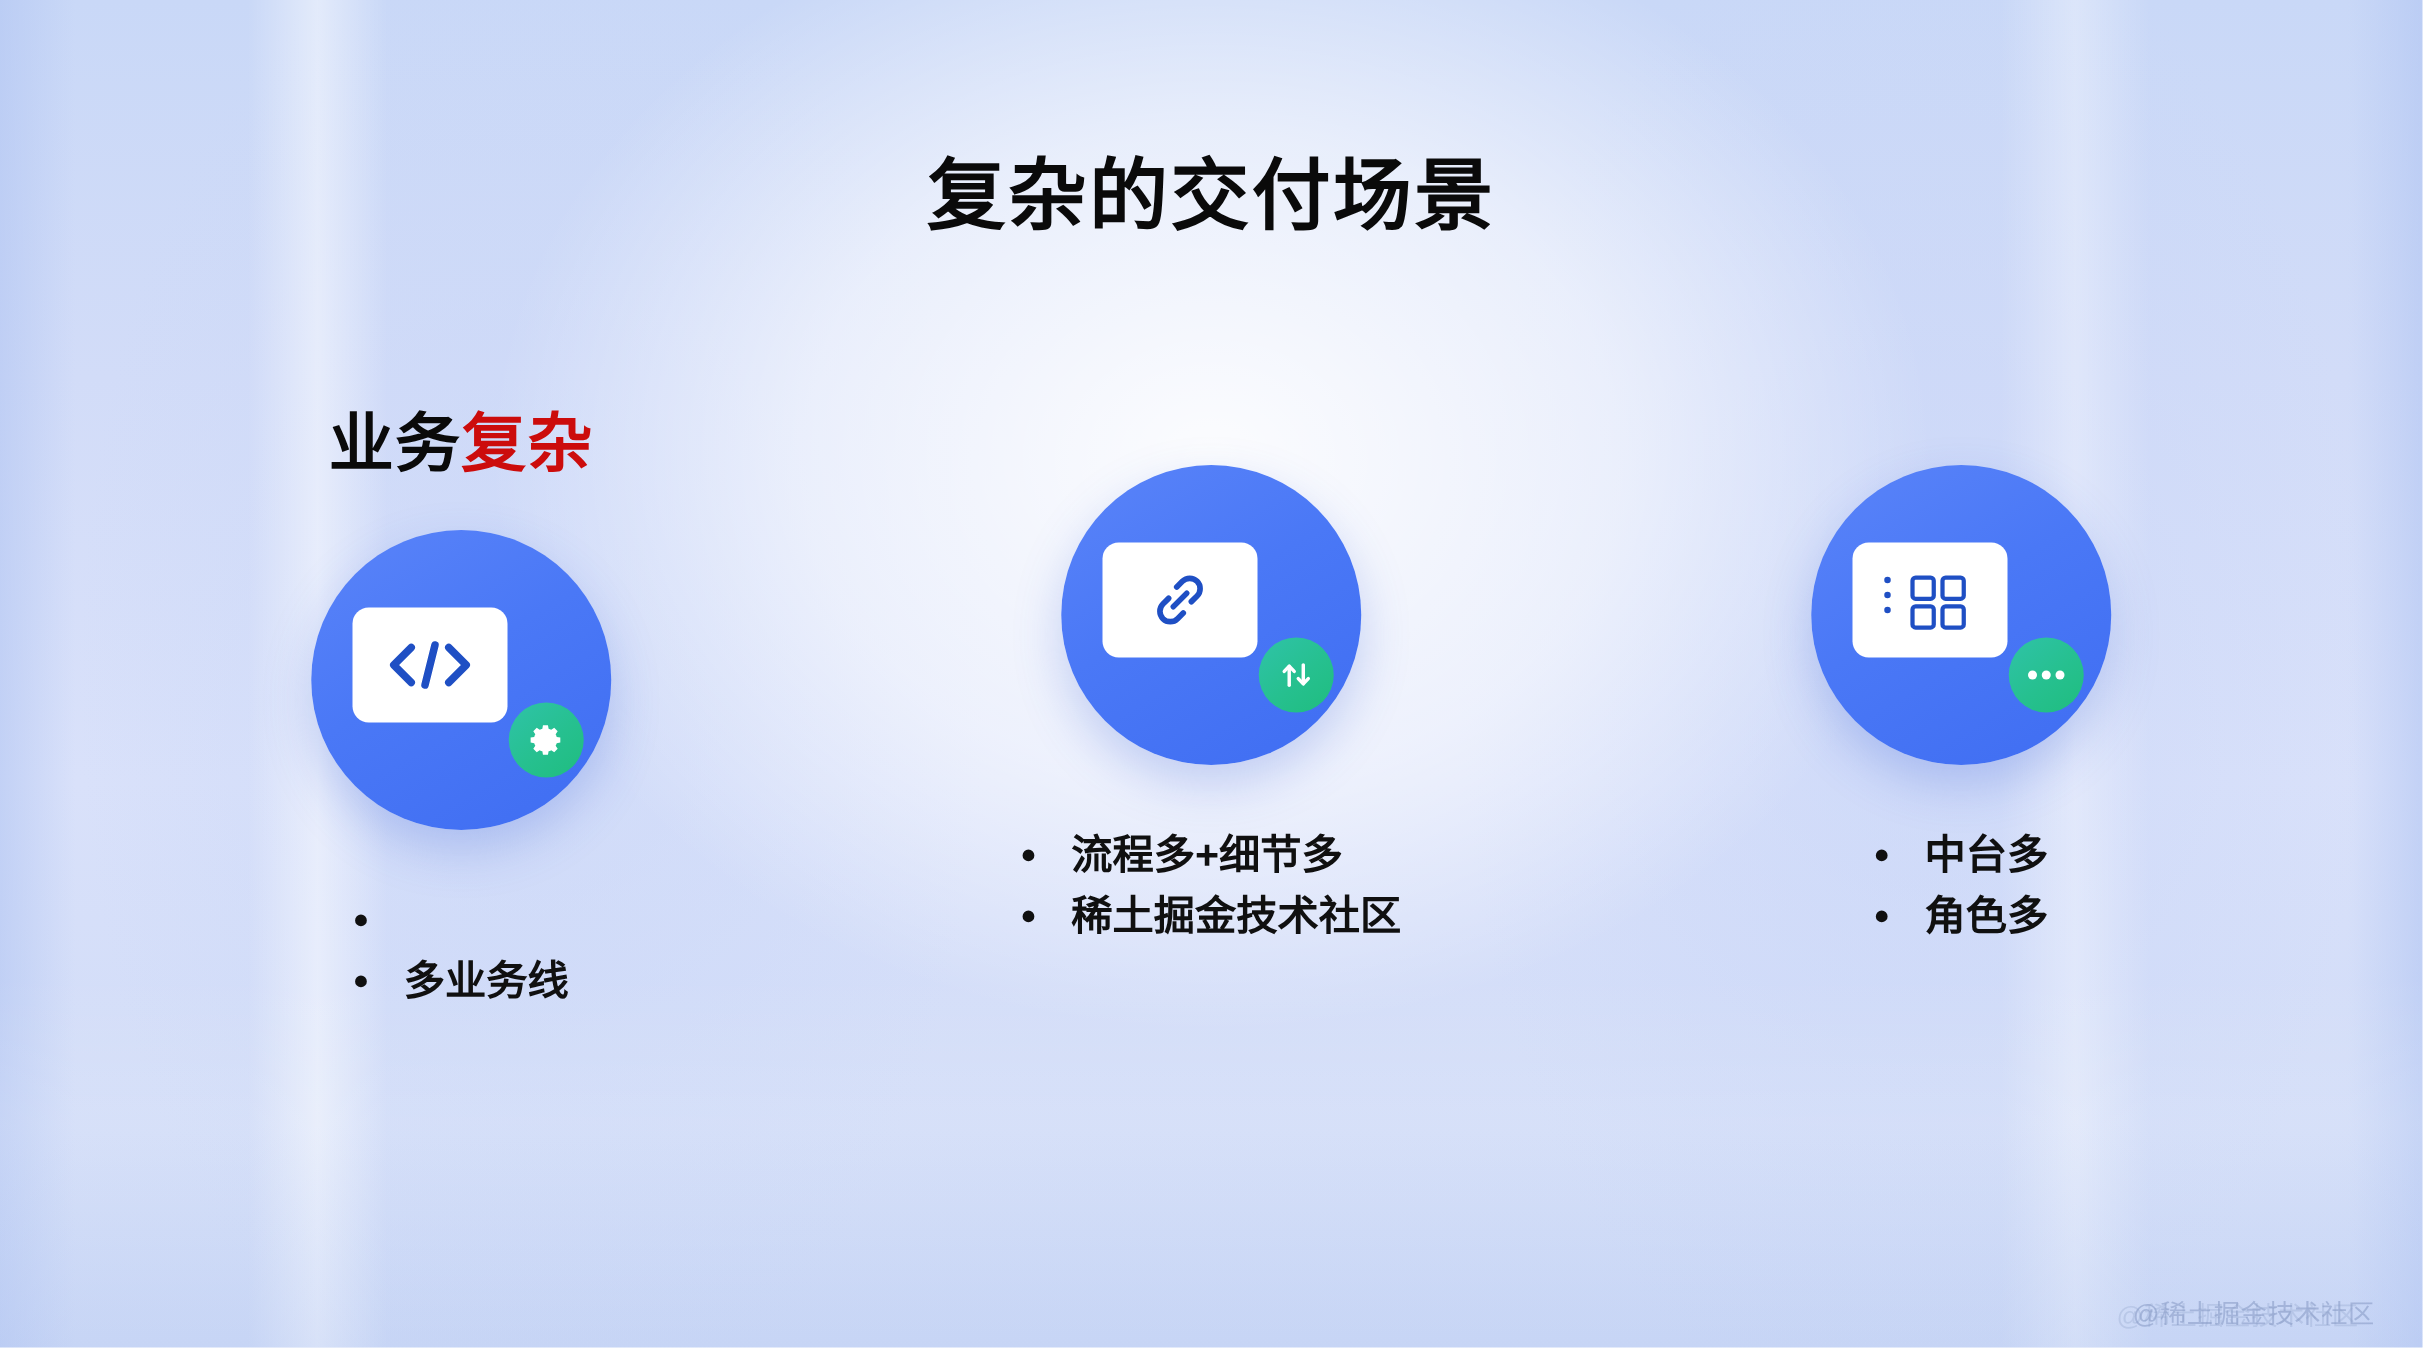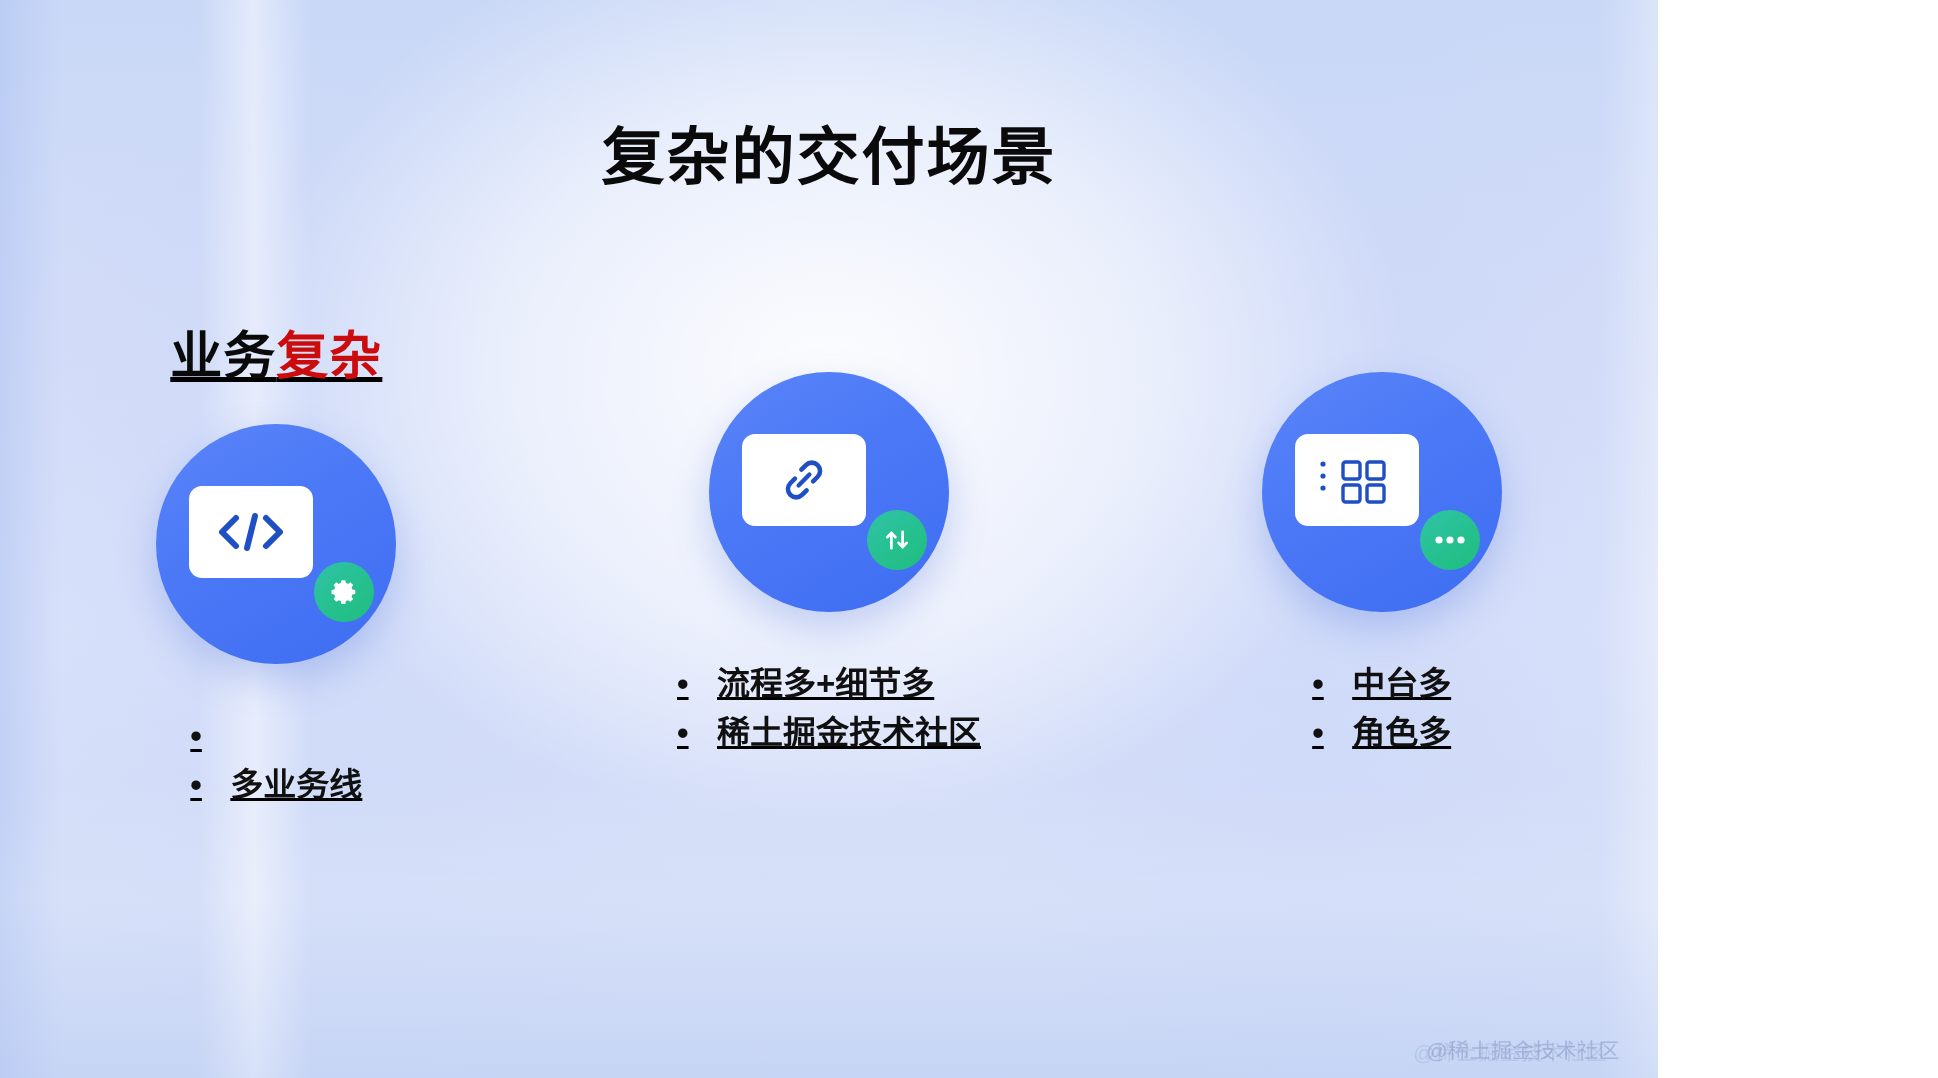--- a/index.html
+++ b/index.html
@@ -10,21 +10,21 @@
   body {
     width: 1938px;
     height: 1078px;
     overflow: hidden;
     font-family: "Liberation Sans", "DejaVu Sans", sans-serif;
     -webkit-font-smoothing: antialiased;
   }
 
   .slide {
     position: relative;
-    width: 1658px;
+    width: 1938px;
     height: 1078px;
     box-sizing: border-box;
     background:
       radial-gradient(ellipse 780px 620px at 50% 34%, rgba(255,255,255,0.92) 0%, rgba(255,255,255,0.55) 42%, rgba(255,255,255,0.0) 74%),
       radial-gradient(ellipse 520px 900px at 22% 50%, rgba(200,214,248,0.55) 0%, rgba(200,214,248,0.0) 70%),
       radial-gradient(ellipse 520px 900px at 79% 50%, rgba(198,212,248,0.55) 0%, rgba(198,212,248,0.0) 70%),
       linear-gradient(180deg, #c9d8f7 0%, #d2dcf8 28%, #d9e1fa 58%, #ccd9f6 100%);
     overflow: hidden;
   }
 
@@ -87,21 +87,20 @@
     left: 0;
     width: 100%;
     display: flex;
     justify-content: center;
   }
   .column {
     width: 600px;
     display: flex;
     flex-direction: column;
     align-items: center;
-    text-decoration: underline;
   }
 
   .col-heading {
     font-size: 52px;
     line-height: 1;
     font-weight: 700;
     letter-spacing: 1px;
     white-space: nowrap;
     margin: 0;
   }

